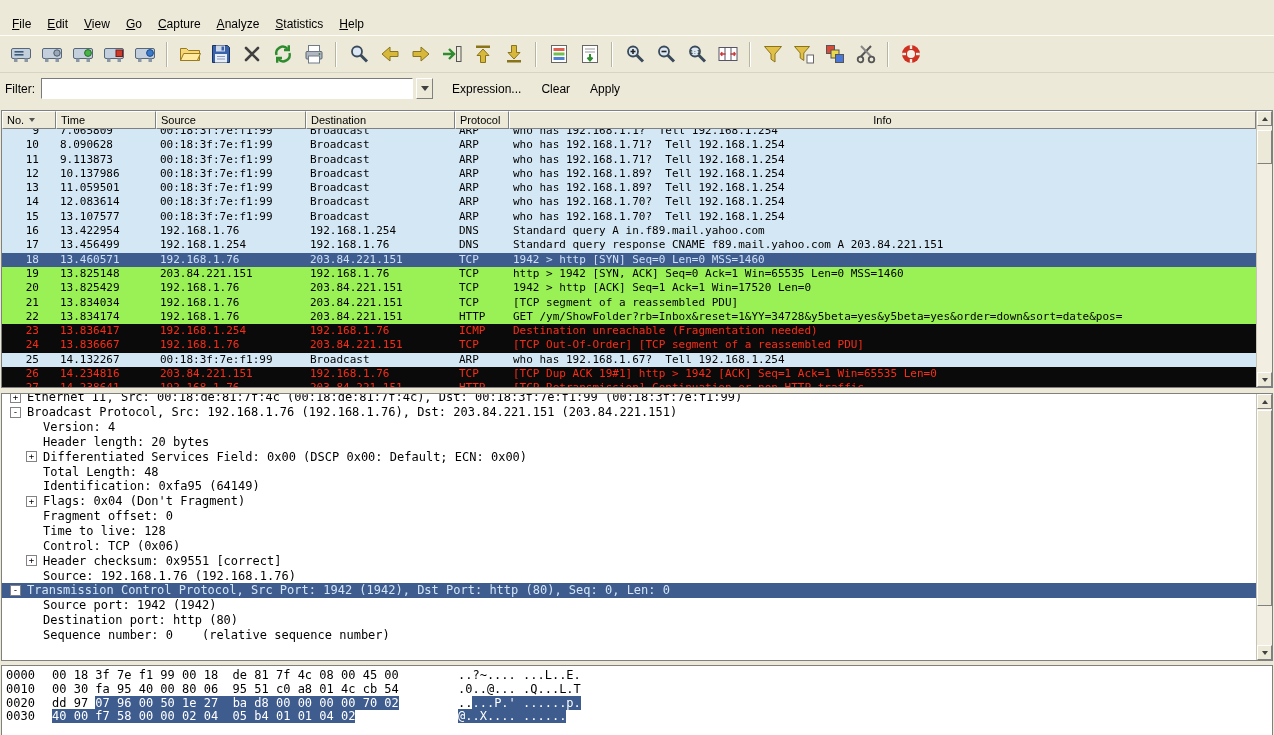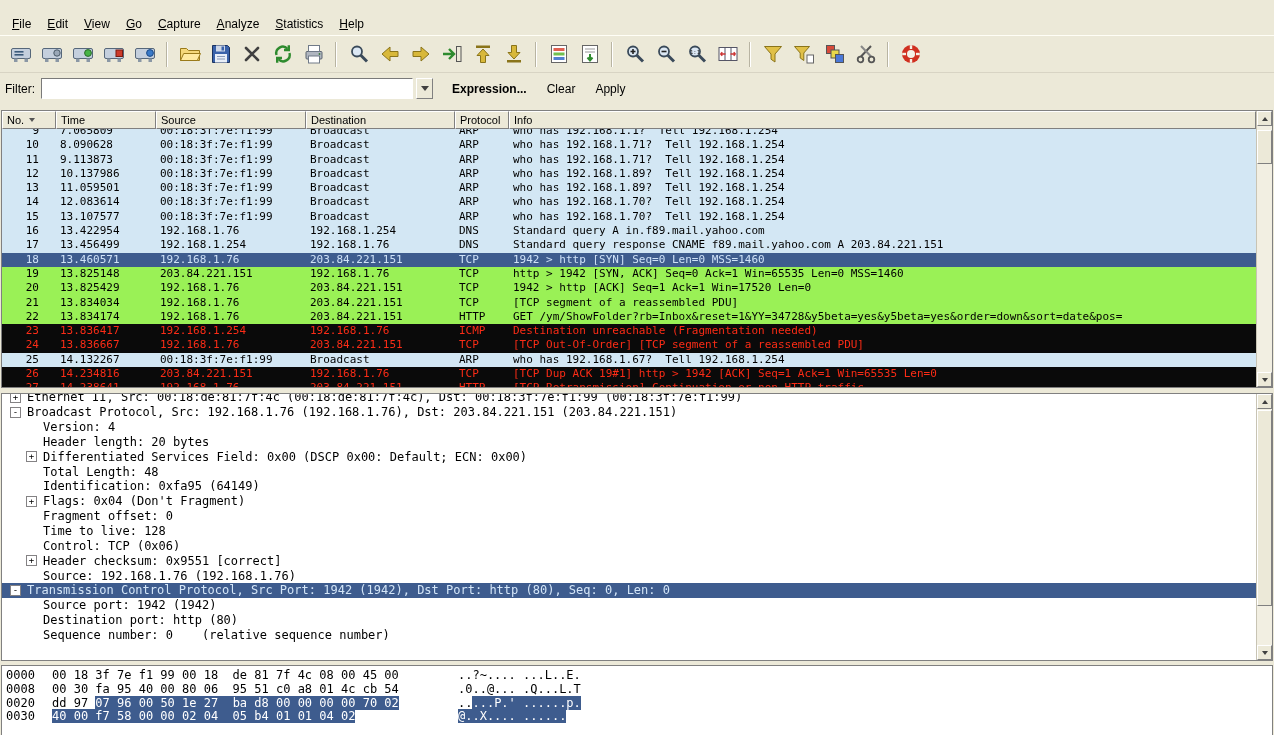--- a/index.html
+++ b/index.html
@@ -21,21 +21,21 @@
 
   
   .filterbar { height:31px; display:flex; align-items:center; padding:0 5px; font-size:12px; gap:2px; }
   .flabel { margin-right:4px; }
   .finput { width:372px; height:21px; border:1px solid; border-color:#7a7a7a #fff #fff #7a7a7a; background:#fff;
             font-size:12px; font-family:"Liberation Sans",sans-serif; padding:1px 3px; outline:none; }
   .fdrop { width:17px; height:21px; background:#ece9d8; border:1px solid; border-color:#fff #808080 #808080 #fff;
            display:flex; align-items:center; justify-content:center; margin-left:1px; }
   .tri-dn-s { width:0; height:0; border-left:4px solid transparent; border-right:4px solid transparent; border-top:5px solid #404040; }
   .fbtn { padding:3px 9px; cursor:default; }
-  .fbtn.first { margin-left:8px;font-weight:bold; }
+  .fbtn.first { margin-left:8px; }
 
   
   .spacer6 { height:6px; }
   .split5 { height:5px; }
   .split4 { height:4px; }
   .pane { margin:0 1px; background:#fff; border:1px solid #808080; display:flex; }
   .scrollv { width:16px; flex:none; background:#f2efe2; border-left:1px solid #c8c4b4; display:flex; flex-direction:column; }
   .sarrow { height:15px; flex:none; background:#ece9d8; border:1px solid; border-color:#fff #808080 #808080 #fff;
             display:flex; align-items:center; justify-content:center; }
   .strack { flex:1; }
@@ -333,21 +333,21 @@
           </div>
           <div class="hcell" style="width: 150px;">
             <span>Source</span>
           </div>
           <div class="hcell" style="width: 149px;">
             <span>Destination</span>
           </div>
           <div class="hcell" style="width: 54px;">
             <span>Protocol</span>
           </div>
-          <div class="hcell" style="flex: 1 1 0%;">
+          <div class="hcell" style="flex: 1 1 0%; justify-content: center;">
             <span>Info</span>
           </div>
         </div>
       <div class="plbody">
           <div class="prow blue"><div class="pcell col-no" style="width: 54px;">9</div><div class="pcell col-time" style="width: 100px;">7.065809</div><div class="pcell col-src" style="width: 150px;">00:18:3f:7e:f1:99</div><div class="pcell col-dst" style="width: 149px;">Broadcast</div><div class="pcell col-proto" style="width: 54px;">ARP</div><div class="pcell col-info grow">who has 192.168.1.1?  Tell 192.168.1.254</div></div>
           <div class="prow blue"><div class="pcell col-no" style="width: 54px;">10</div><div class="pcell col-time" style="width: 100px;">8.090628</div><div class="pcell col-src" style="width: 150px;">00:18:3f:7e:f1:99</div><div class="pcell col-dst" style="width: 149px;">Broadcast</div><div class="pcell col-proto" style="width: 54px;">ARP</div><div class="pcell col-info grow">who has 192.168.1.71?  Tell 192.168.1.254</div></div>
           <div class="prow blue"><div class="pcell col-no" style="width: 54px;">11</div><div class="pcell col-time" style="width: 100px;">9.113873</div><div class="pcell col-src" style="width: 150px;">00:18:3f:7e:f1:99</div><div class="pcell col-dst" style="width: 149px;">Broadcast</div><div class="pcell col-proto" style="width: 54px;">ARP</div><div class="pcell col-info grow">who has 192.168.1.71?  Tell 192.168.1.254</div></div>
           <div class="prow blue"><div class="pcell col-no" style="width: 54px;">12</div><div class="pcell col-time" style="width: 100px;">10.137986</div><div class="pcell col-src" style="width: 150px;">00:18:3f:7e:f1:99</div><div class="pcell col-dst" style="width: 149px;">Broadcast</div><div class="pcell col-proto" style="width: 54px;">ARP</div><div class="pcell col-info grow">who has 192.168.1.89?  Tell 192.168.1.254</div></div>
           <div class="prow blue"><div class="pcell col-no" style="width: 54px;">13</div><div class="pcell col-time" style="width: 100px;">11.059501</div><div class="pcell col-src" style="width: 150px;">00:18:3f:7e:f1:99</div><div class="pcell col-dst" style="width: 149px;">Broadcast</div><div class="pcell col-proto" style="width: 54px;">ARP</div><div class="pcell col-info grow">who has 192.168.1.89?  Tell 192.168.1.254</div></div>
           <div class="prow blue"><div class="pcell col-no" style="width: 54px;">14</div><div class="pcell col-time" style="width: 100px;">12.083614</div><div class="pcell col-src" style="width: 150px;">00:18:3f:7e:f1:99</div><div class="pcell col-dst" style="width: 149px;">Broadcast</div><div class="pcell col-proto" style="width: 54px;">ARP</div><div class="pcell col-info grow">who has 192.168.1.70?  Tell 192.168.1.254</div></div>
@@ -412,21 +412,21 @@
           <span class="tri-dn"></span>
         </div>
     </div>
   </div>
 
   <div class="split4"></div>
 
   <div class="pane hexpane">
     <div>
         <div class="hline"><span class="hoff">0000</span><span class="hbytes"><span>00 18 3f 7e f1 99 00 18  de 81 7f 4c 08 00 45 00</span></span><span class="hascii"><span>..?~.... ...L..E.</span></span></div>
-        <div class="hline"><span class="hoff">0008</span><span class="hbytes"><span>00 30 fa 95 40 00 80 06  95 51 c0 a8 01 4c cb 54</span></span><span class="hascii"><span>.0..@... .Q...L.T</span></span></div>
+        <div class="hline"><span class="hoff">0010</span><span class="hbytes"><span>00 30 fa 95 40 00 80 06  95 51 c0 a8 01 4c cb 54</span></span><span class="hascii"><span>.0..@... .Q...L.T</span></span></div>
         <div class="hline"><span class="hoff">0020</span><span class="hbytes"><span>dd 97 </span><span class="hsel">07 96 00 50 1e 27  ba d8 00 00 00 00 70 02</span></span><span class="hascii"><span>..</span><span class="hsel">...P.' ......p.</span></span></div>
         <div class="hline"><span class="hoff">0030</span><span class="hbytes"><span class="hsel">40 00 f7 58 00 00 02 04  05 b4 01 01 04 02</span></span><span class="hascii"><span class="hsel">@..X.... ......</span></span></div>
       </div>
   </div>
 
   <div class="statusbar">
     <div class="sbox left">Transmission Control Protocol (tcp), 28 bytes</div>
     <div class="sbox right">P: 164 D: 164 M: 0 Drops: 0</div>
   </div>
 

